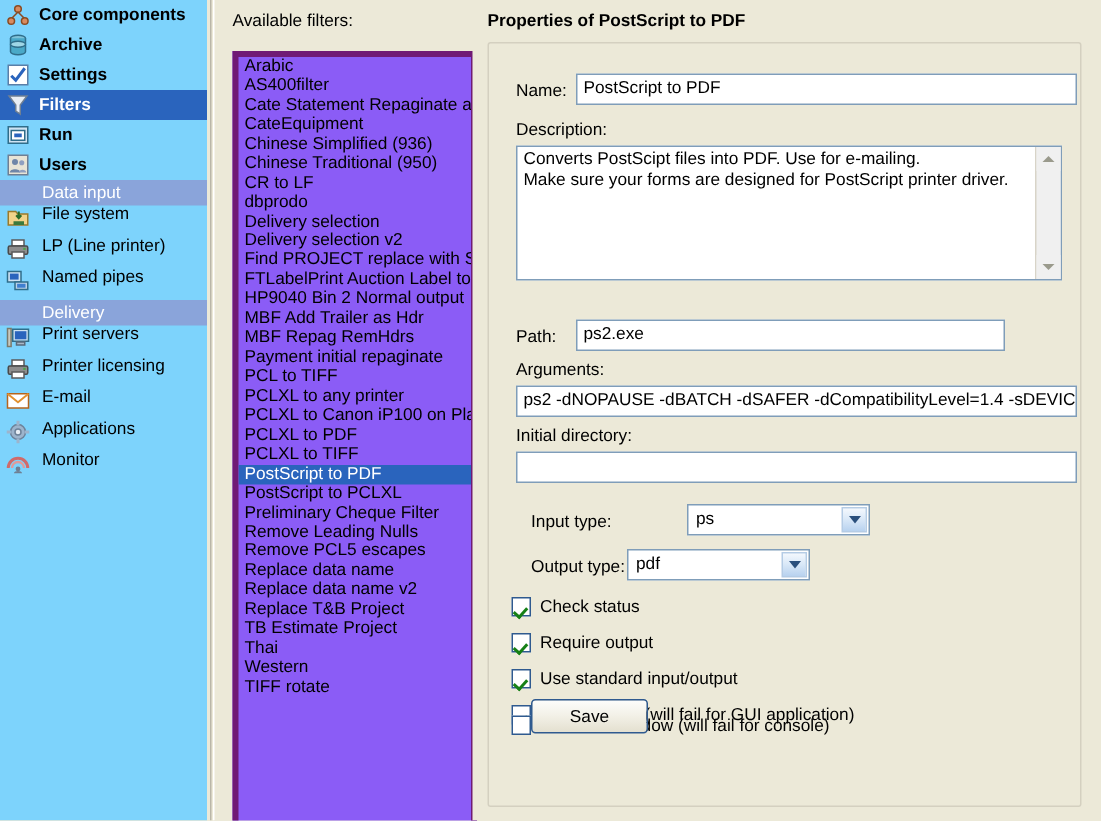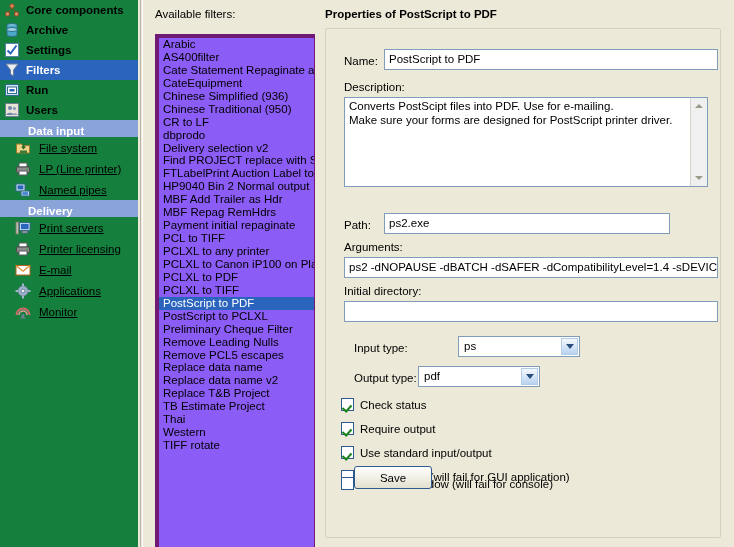--- a/index.html
+++ b/index.html
@@ -7,36 +7,36 @@
     width:734px;height:547px;overflow:hidden;
     background:#ece9d8;
     font-family:"Liberation Sans","DejaVu Sans",sans-serif;
     font-size:11px;color:#000;
   }
   #app{position:relative;width:734px;height:547px;}
 
   
   #sidebar{
     position:absolute;left:0;top:0;width:138px;height:547px;
-    background:#15803d;overflow:hidden;
+    background:#7dd3fc;overflow:hidden;
   }
   .nav-major{
     display:flex;align-items:center;height:20px;padding-left:4px;
     font-weight:bold;font-size:11.5px;color:#000;
   }
   .nav-major.sel{background:#2a64bd;color:#fff;}
   .nav-major .lbl{margin-left:6px;}
   .nav-group{
-    display:flex;align-items:flex-end;height:17px;
-    background:#8aa4da;color:#ffffff;font-weight:bold;font-size:11.5px;
+    display:flex;align-items:center;height:17px;
+    background:#8aa4da;color:#ffffff;font-weight:normal;font-size:11.5px;
     padding-left:28px;
   }
   .nav-sub{
-    display:flex;align-items:center;height:21px;padding-left:15px;
-    font-size:11.5px;color:#000;text-decoration:underline;
+    display:flex;height:21px;padding-left:4px;
+    font-size:11.5px;color:#000;
   }
   .nav-sub .lbl{margin-left:8px;}
   .ico{width:16px;height:16px;flex:0 0 16px;position:relative;display:inline-block;}
 
   
   #divider{
     position:absolute;left:138px;top:0;width:11px;height:547px;
     background:#ece9d8;
   }
   #divider .l1{position:absolute;left:2px;top:0;width:1px;height:547px;background:#b9b6a8;}
@@ -310,20 +310,21 @@
     <div id="avail-label" class="panel-label">Available filters:</div>
     <div id="filter-list">
         <div class="fitem">Arabic</div>
         <div class="fitem">AS400filter</div>
         <div class="fitem">Cate Statement Repaginate as F</div>
         <div class="fitem">CateEquipment</div>
         <div class="fitem">Chinese Simplified (936)</div>
         <div class="fitem">Chinese Traditional (950)</div>
         <div class="fitem">CR to LF</div>
         <div class="fitem">dbprodo</div>
+        <div class="fitem">Delivery selection</div>
         <div class="fitem">Delivery selection v2</div>
         <div class="fitem">Find PROJECT replace with Std S</div>
         <div class="fitem">FTLabelPrint Auction Label to Pos</div>
         <div class="fitem">HP9040 Bin 2 Normal output</div>
         <div class="fitem">MBF Add Trailer as Hdr</div>
         <div class="fitem">MBF Repag RemHdrs</div>
         <div class="fitem">Payment initial repaginate</div>
         <div class="fitem">PCL to TIFF</div>
         <div class="fitem">PCLXL to any printer</div>
         <div class="fitem">PCLXL to Canon iP100 on Plato</div>

